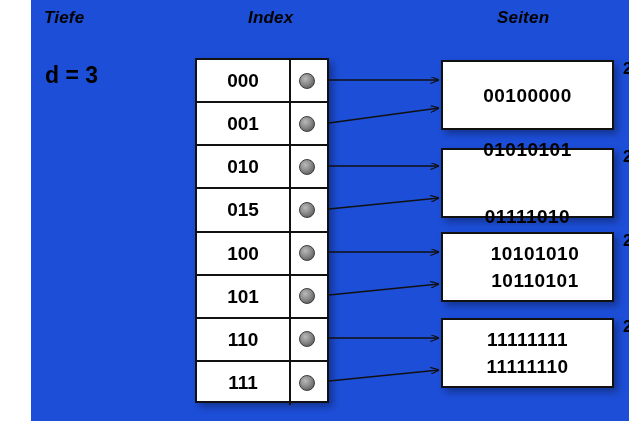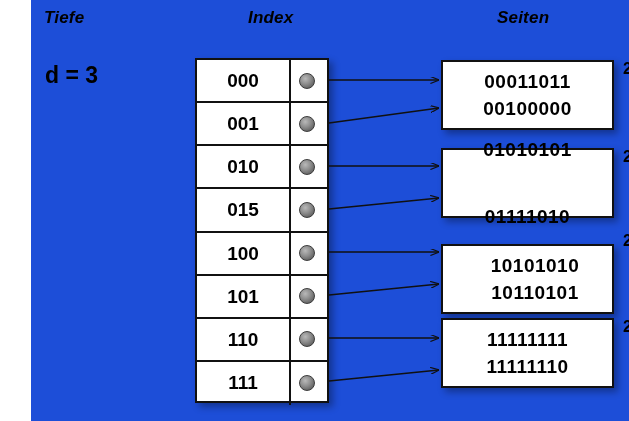--- a/index.html
+++ b/index.html
@@ -202,32 +202,31 @@
     </div>
     <div class="index-row">
       <div class="index-key">111</div>
       <div class="index-ptr-cell">
         <span class="ptr-dot"></span>
       </div>
     </div>
   </div>
 
   <div class="page-box" style="top:60px;">
-    <div class="page-line">00011011</div>
     <div class="page-line">00100000</div>
   </div>
   <div class="page-count" style="top:60px;">2</div>
 
   <div class="page-box" style="top:148px;gap:40px;">
     <div class="page-line">01010101</div>
     <div class="page-line">01111010</div>
   </div>
   <div class="page-count" style="top:148px;">2</div>
 
-  <div class="page-box" style="top:244px;padding-left:15px;">
+  <div class="page-box" style="top:232px;padding-left:15px;">
     <div class="page-line">10101010</div>
     <div class="page-line">10110101</div>
   </div>
   <div class="page-count" style="top:232px;">2</div>
 
   <div class="page-box" style="top:318px;">
     <div class="page-line">11111111</div>
     <div class="page-line">11111110</div>
   </div>
   <div class="page-count" style="top:318px;">2</div>

